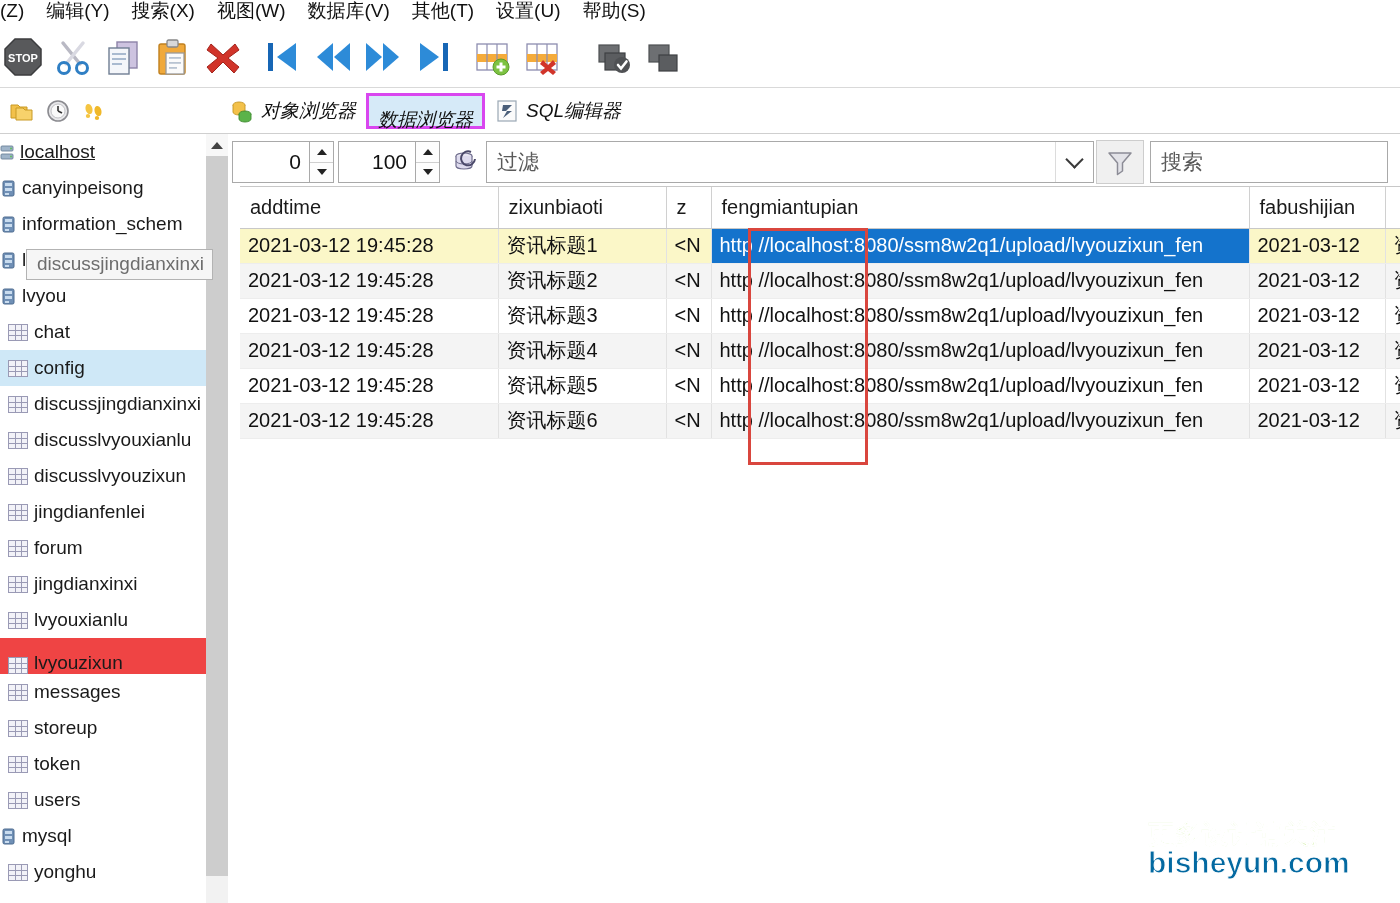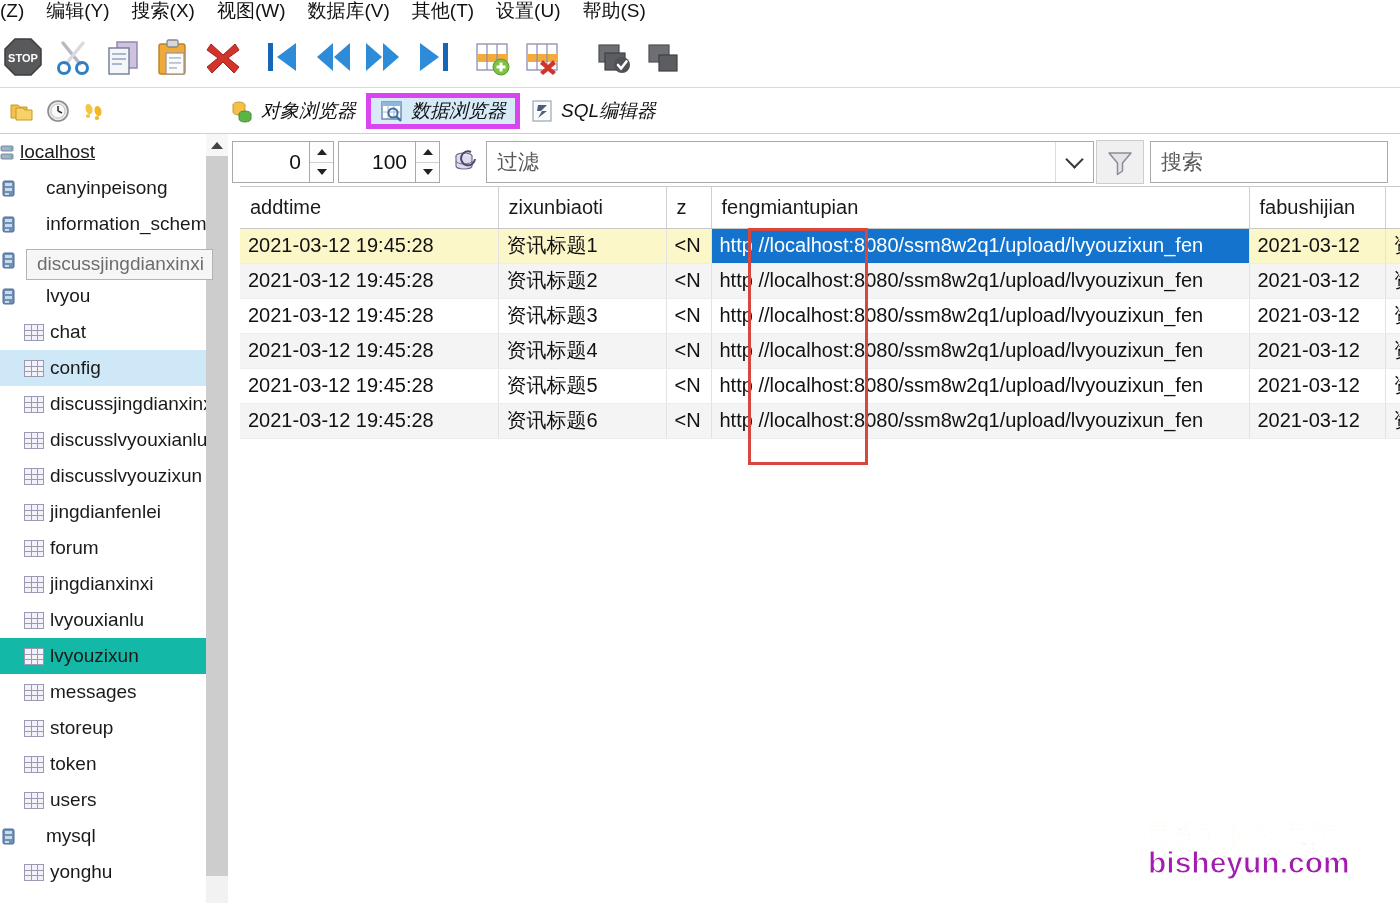--- a/index.html
+++ b/index.html
@@ -60,40 +60,41 @@
   .tb2-ico { width: 36px; height: 36px; display:flex; align-items:center; justify-content:center; }
   .tabs { display: flex; align-items: center; margin-left: 108px; font-style: italic; }
   .tab {
     display: flex; align-items: center; gap: 7px;
     padding: 4px 9px; height: 36px;
     font-size: 19px; color: #111; white-space: nowrap;
     border: 1px solid transparent;
   }
   .tab.selected {
     background: #d6eaf8;
-    border: 5px solid #d946ef;
+    border: 3px solid #d946ef;
+    flex-direction: column;
   }
 
   
   .sidebar {
     position: absolute; left: 0; top: 134px; width: 232px; height: 769px;
     background: #ffffff;
     overflow: hidden;
   }
   .tree { position: absolute; left: 0; top: 0; width: 208px; }
   .tree-row {
     height: 36px; display: flex; align-items: center;
     padding-left: 0px; font-size: 19px; color: #1a1a1a;
     white-space: nowrap;
   }
   .tree-row.lvl0 { padding-left: 0px; text-decoration: underline; }
-  .tree-row.lvl1 { padding-left: 2px; gap: 24px; }
-  .tree-row.lvl2 { padding-left: 24px; }
+  .tree-row.lvl1 { padding-left: 2px; }
+  .tree-row.lvl2 { padding-left: 8px; }
   .tree-row.hover { background: #cfe8f7; }
-  .tree-row.selected { background: #14b8a6; }
+  .tree-row.selected { background: #ef4444; align-items: flex-end; }
   .tree-label { margin-left: 6px; }
 
   
   .ic-db { width: 14px; height: 18px; position: relative; flex: 0 0 auto; }
   .ic-tbl {
     width: 20px; height: 17px; flex: 0 0 auto;
     background: #f2f2f8;
     border: 1px solid #9a9ab5;
     position: relative;
   }
@@ -261,21 +262,21 @@
   .watermark {
     position: absolute; left: 1148px; top: 821px;
     z-index: 50; text-align: left; line-height: 1.02;
     -webkit-text-stroke: 1px #ffffff;
   }
   .wm1 {
     font-size: 26px; font-weight: bold; color: #a8e05a;
     letter-spacing: 1px; display: block;
   }
   .wm2 {
-    font-size: 30px; font-weight: bold; color: #a21caf;
+    font-size: 30px; font-weight: bold; color: #0369a1;
     letter-spacing: 0px; display: block;
   }
 </style>
 </head>
 <body>
 
 <div id="app">
 
   <div class="menubar">
     <div class="menu-item">(Z)</div>

